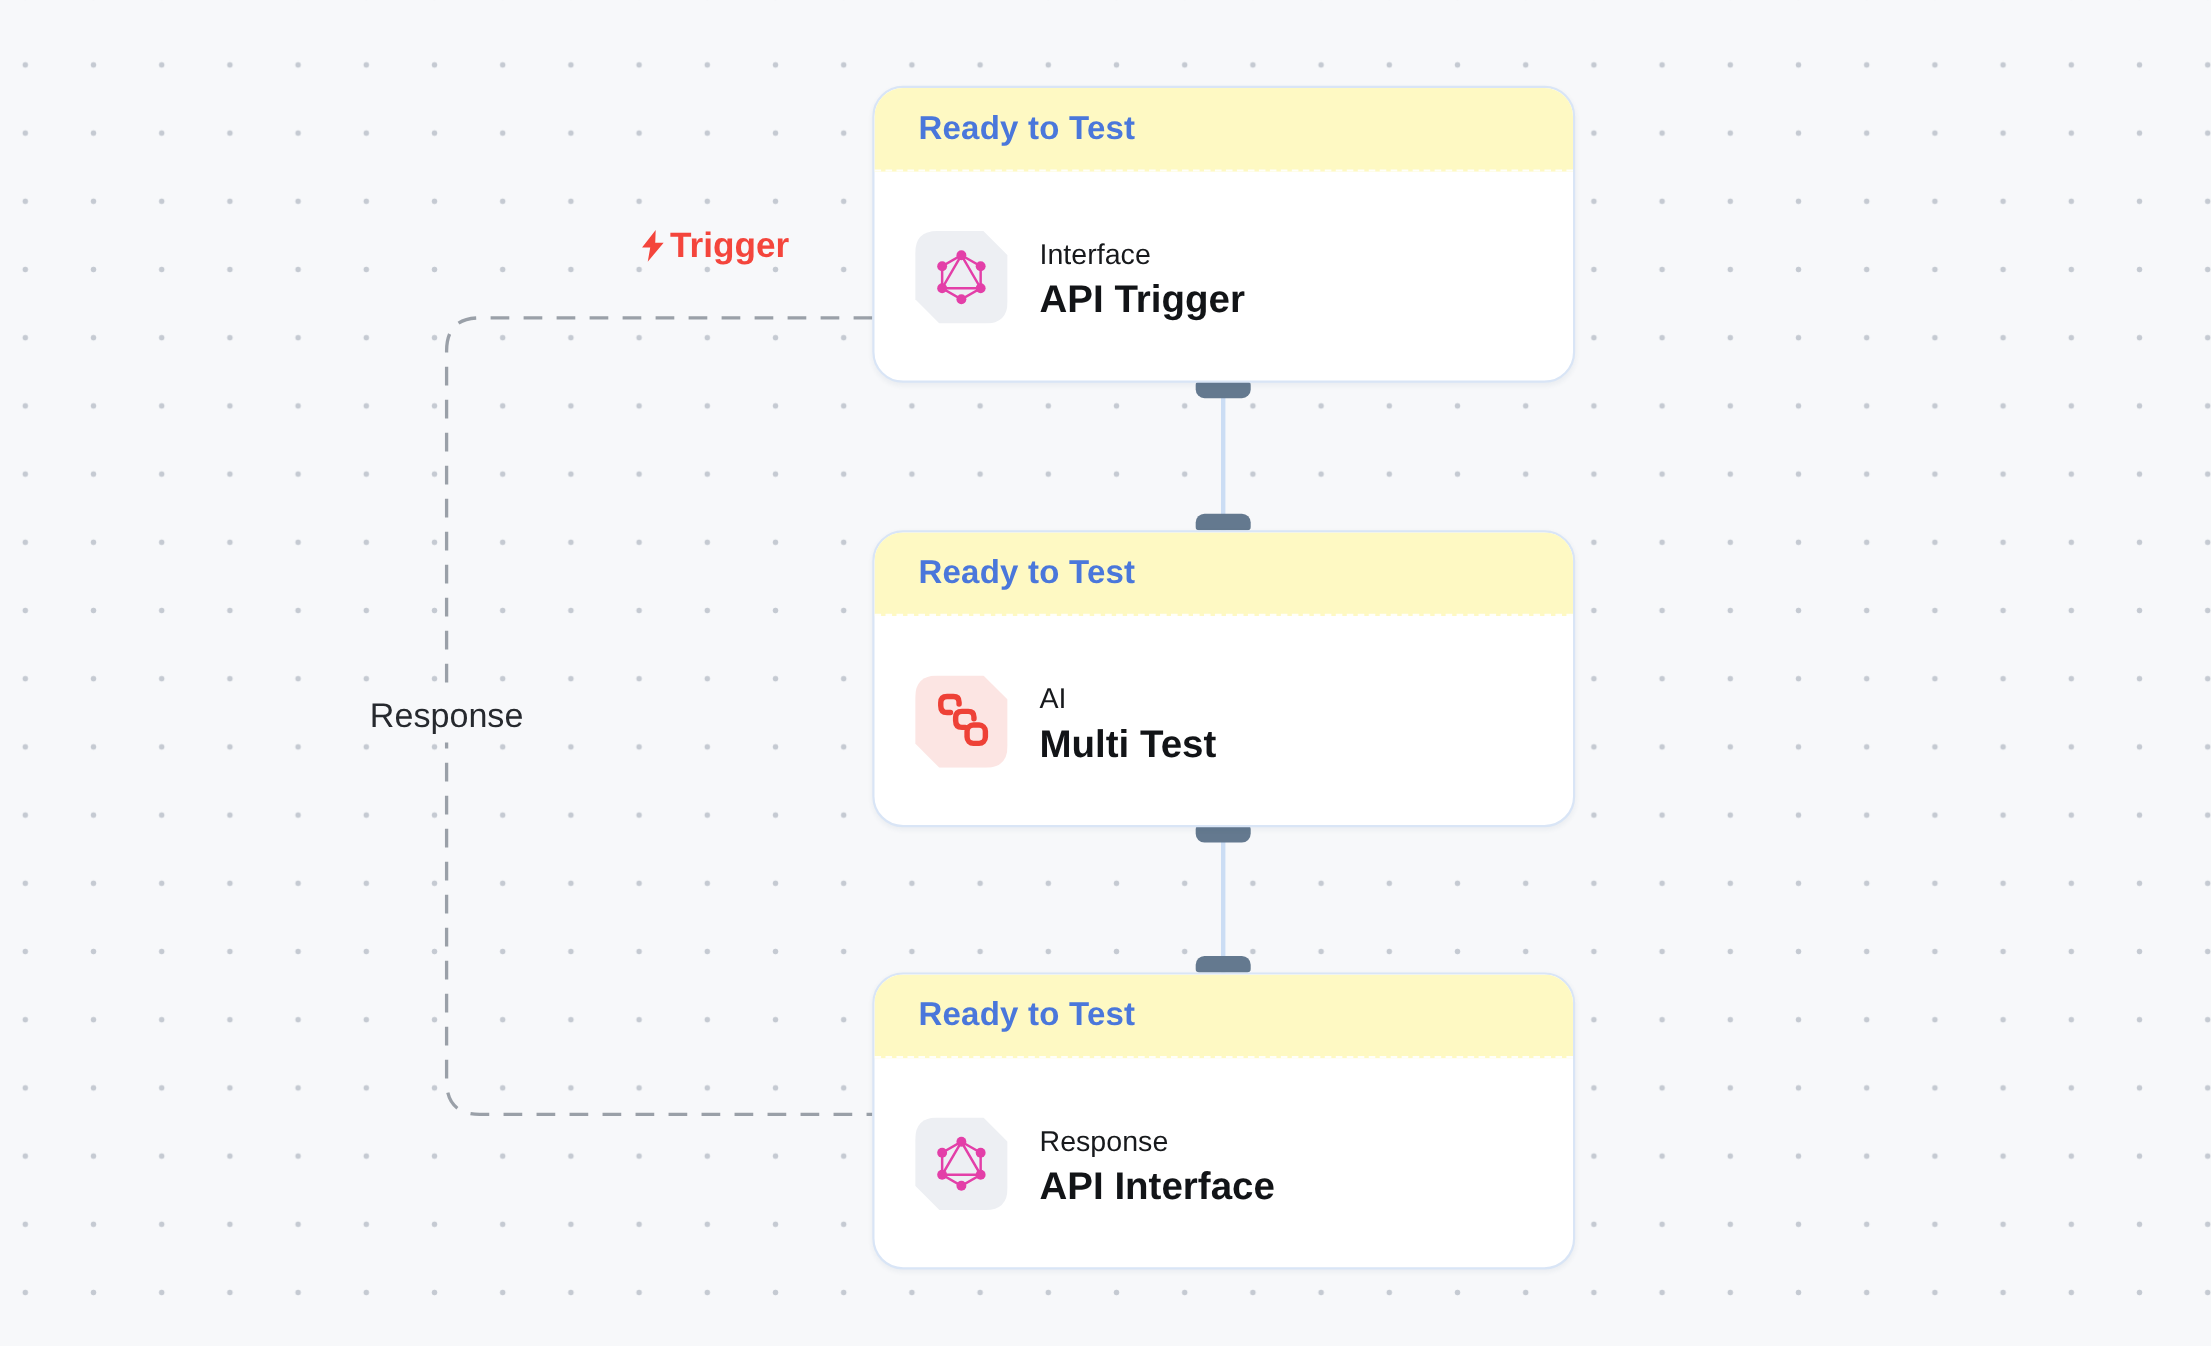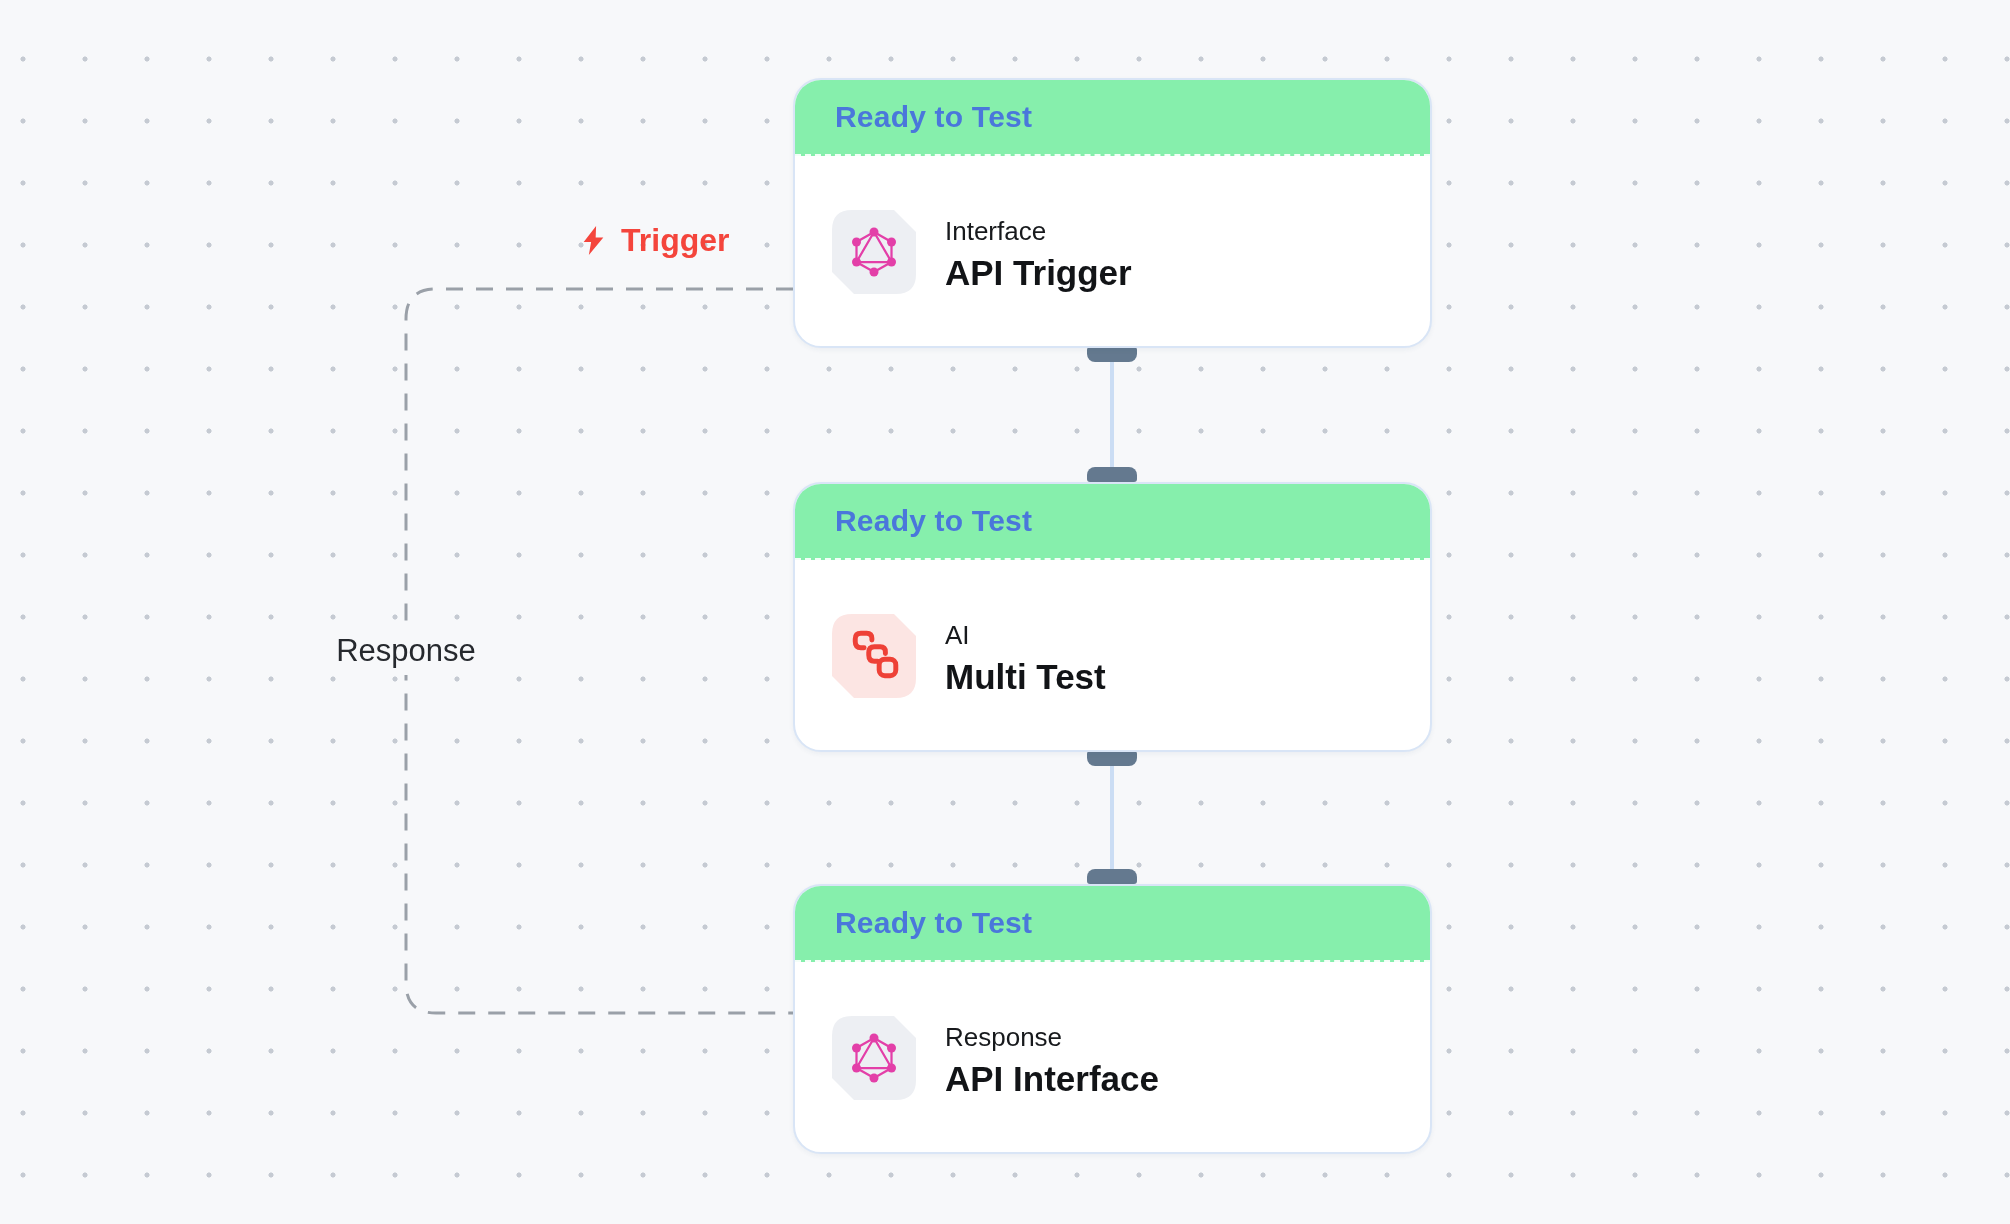--- a/index.html
+++ b/index.html
@@ -32,43 +32,43 @@
     background: #FFFFFF;
     border: 2px solid #D9E5F6;
     border-radius: 28px;
     overflow: hidden;
     z-index: 4;
     box-shadow: 0 2px 5px rgba(40, 60, 100, 0.06);
     cursor: pointer;
   }
   .node-header {
     height: 76px; line-height: 74px;
-    background: #86efac;
+    background: #fef9c3;
     color: #4A77DB;
     font-size: 30px; font-weight: 700;
     padding-left: 40px;
     border-bottom: 2px dashed rgba(255,255,255,0.9);
     letter-spacing: 0.2px;
   }
   .node-body {
     height: 192px;
     display: flex; align-items: center;
     padding: 0 60px 0 37px; gap: 29px;
   }
   .plate { width: 84px; height: 84px; position: relative; flex: 0 0 auto; }
   .plate svg.plate-bg { position: absolute; left: 0; top: 0; }
   .plate svg.glyph { position: absolute; left: 17px; top: 15px; }
   .node-text { display: flex; flex-direction: column; margin-top: 6px; }
   .node-category { font-size: 26px; line-height: 34px; color: #17191C; }
   .node-title { font-size: 35px; line-height: 46px; font-weight: 700; color: #121417; margin-top: 2px; }
 
   .trigger-label {
-    position: absolute; left: 581px; top: 222px; z-index: 5;
+    position: absolute; left: 581px; top: 205px; z-index: 5;
     display: flex; align-items: center;
-    color: #F4453C; font-size: 32px; font-weight: 700; gap: 12px;
+    color: #F4453C; font-size: 32px; font-weight: 700;
   }
   .trigger-label svg { margin-right: 3px; }
 
   .response-label {
     position: absolute; left: 406px; top: 651px; z-index: 5;
     transform: translate(-50%, -50%);
     background: #F7F8FA;
     padding: 6px 12px;
     font-size: 31px; color: #26292E;
   }

